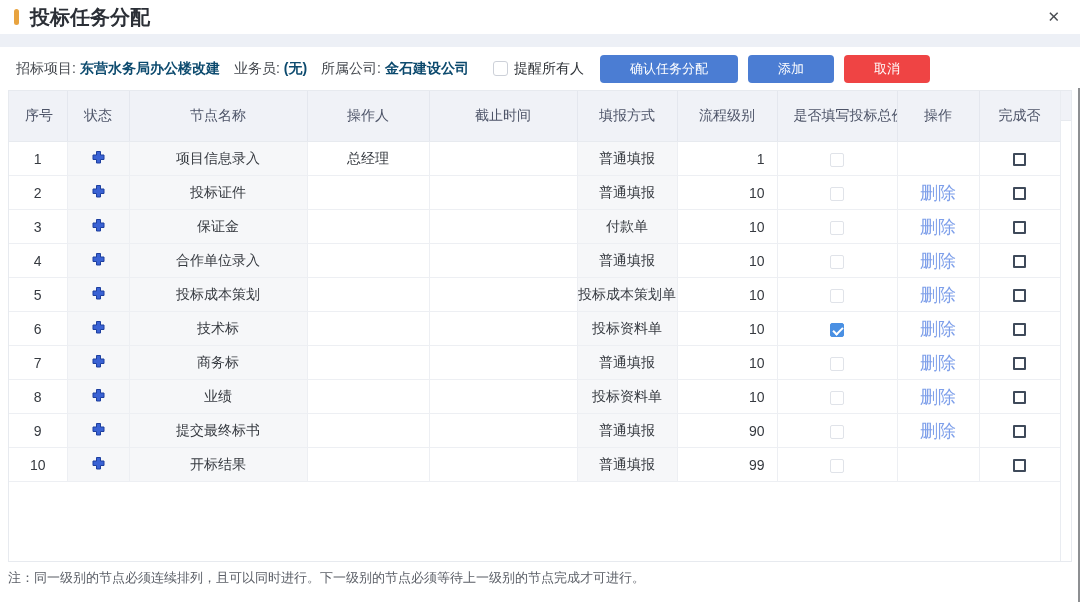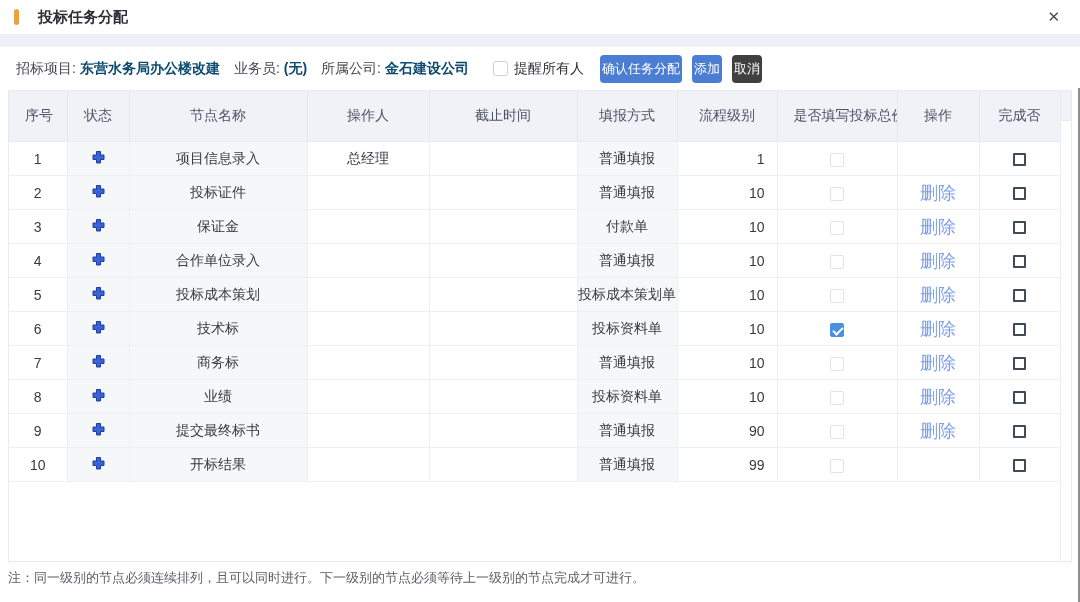--- a/index.html
+++ b/index.html
@@ -6,37 +6,37 @@
   html,body { margin:0; padding:0; }
   body {
     width:1080px; height:602px; position:relative; overflow:hidden;
     background:#fff; color:#303133;
     font-family:"Liberation Sans","DejaVu Sans",sans-serif;
   }
   
   .titlebar { position:absolute; top:0; left:0; width:100%; height:34px; background:#fff;
               display:flex; align-items:center; }
   .accent { width:5px; height:16px; background:#e8a33f; border-radius:3px; margin-left:14px; }
-  .title  { margin-left:19px; font-size:15px; font-weight:700; color:#2b2f36; }
+  .title  { margin-left:11px; font-size:20px; font-weight:700; color:#2b2f36; }
   .close  { position:absolute; right:20px; top:8px; font-size:15px; color:#4a4d52;
             cursor:pointer; line-height:18px; }
   .strip  { position:absolute; top:34px; left:0; width:100%; height:13px; background:#edf0f6; }
   
   .toolbar { position:absolute; top:47px; left:8px; width:100%; height:43px; background:#fff;
              display:flex; align-items:center; padding-left:8px; font-size:14px; }
   .info-label { color:#45494f; white-space:nowrap; }
   .info-value { font-weight:700; color:#0c4a6e; margin:0 14px 0 4px; white-space:nowrap; }
   .remind { display:flex; align-items:center; margin-left:10px; cursor:pointer; }
   .cb-plain { width:15px; height:15px; border:1px solid #cdd1d9; border-radius:3px; background:#fff; }
   .remind-label { margin-left:6px; color:#2f3338; }
   .btn { height:28px; border:none; border-radius:4px; color:#fff; font-size:13px;
-         padding:0 2px; margin-left:10px; cursor:pointer; white-space:nowrap;
+         padding:0 30px; margin-left:10px; cursor:pointer; white-space:nowrap;
          font-family:inherit; }
   .btn.primary { background:#4b7dd3; }
-  .btn.warning { background:#404040;text-align:right; }
+  .btn.warning { background:#ef4444;text-align:right; }
   .btn.first { margin-left:16px; }
   
   .table-wrap { position:absolute; left:8px; top:90px; width:1064px; height:472px;
                 border:1px solid #e7eaef; background:#fff; }
   .gutter { position:absolute; top:0; right:0; width:11px; height:100%;
             border-left:1px solid #e9ecf1; background:#fff; }
   .gutter-top { height:30px; background:#f0f2f7; border-bottom:1px solid #e7eaef; }
   table { border-collapse:collapse; table-layout:fixed; width:1051px; font-size:14px; }
   th { height:30px; background:#f0f2f7; color:#4d5468; font-weight:500; font-size:14px;
        border-right:1px solid #e4e7ee; border-bottom:1px solid #e7eaef; text-align:center;

